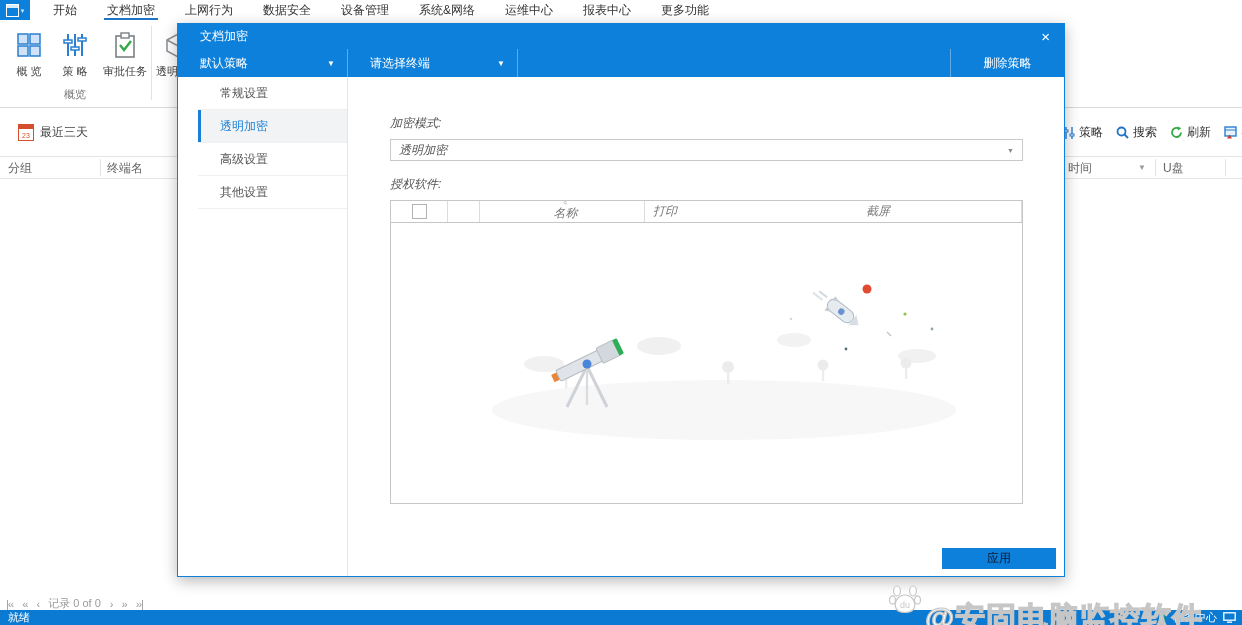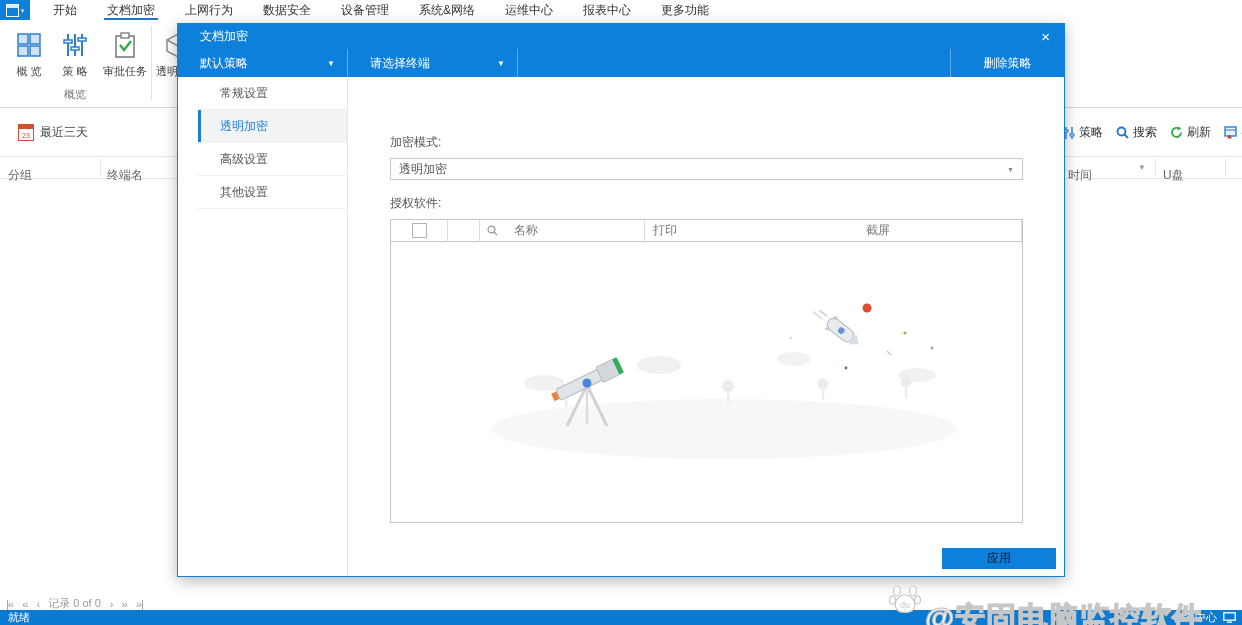--- a/index.html
+++ b/index.html
@@ -27,21 +27,21 @@
   .datefilter{position:absolute;left:18px;top:124px;display:flex;align-items:flex-end;gap:6px;font-size:12px;color:#444;}
   .cal{width:14px;height:15px;border:1px solid #d34f2e;background:#fff;position:relative;font-size:7px;color:#d34f2e;
        display:flex;align-items:flex-end;justify-content:center;line-height:8px;}
   .cal::before{content:"";position:absolute;left:0;top:0;right:0;height:4px;background:#d34f2e;}
   .actions{position:absolute;left:1063px;top:124px;display:flex;gap:13px;font-size:12px;color:#333;}
   .action{display:flex;align-items:center;gap:4px;white-space:nowrap;}
 
   
   .grid-head{position:absolute;left:0;top:156px;width:1242px;height:21px;background:#fff;
              border-top:1px solid #e4e4e4;border-bottom:1px solid #e4e4e4;font-size:12px;color:#666;}
-  .gh-cell{position:absolute;top:10px;white-space:nowrap;text-align:center;}
+  .gh-cell{position:absolute;top:3px;white-space:nowrap;text-align:center;}
   .gh-div{position:absolute;top:2px;bottom:2px;width:1px;background:#e4e4e4;}
   .gh-filter{position:absolute;top:6px;font-size:8px;color:#999;}
 
   
   .pager{position:absolute;left:6px;top:596px;display:flex;align-items:center;gap:9px;font-size:11px;color:#9a9a9a;}
   .pager .pbtn{letter-spacing:-1px;}
 
   
   .statusbar{position:absolute;left:0;bottom:0;width:1242px;height:15px;background:#0b7ad2;color:#fff;
              font-size:11px;display:flex;align-items:center;}
@@ -62,32 +62,32 @@
   .dd .arrow{margin-left:auto;font-size:8px;color:#fff;}
   .dlg-toolbar .spacer{flex:1;}
   .del-btn{width:113px;display:flex;align-items:center;justify-content:center;
            border-left:1px solid rgba(255,255,255,.35);}
   .dlg-body{flex:1;display:flex;min-height:0;position:relative;}
   .dlg-nav{width:170px;flex:0 0 170px;border-right:1px solid #e6e6e6;box-sizing:border-box;padding-left:20px;}
   .nav-item{height:32px;line-height:32px;padding-left:22px;font-size:12px;color:#555;
             border-bottom:1px solid #f0f0f0;position:relative;}
   .nav-item.active{background:#f2f3f5;color:#1a7fd4;}
   .nav-item.active::before{content:"";position:absolute;left:0;top:0;bottom:0;width:3px;background:#1a7fd4;}
-  .dlg-main{flex:1;position:relative;padding:57px 41px 0 42px;}
+  .dlg-main{flex:1;position:relative;padding:38px 41px 0 42px;font-style:italic;}
   .fld-label{font-size:12px;color:#555;margin-bottom:7px;}
   .selectbox{height:20px;border:1px solid #c9c9c9;display:flex;align-items:center;
              padding:0 8px;font-size:12px;color:#555;margin-bottom:15px;}
   .selectbox .sarrow{margin-left:auto;font-size:7px;color:#888;}
   .auth-table{border:1px solid #c6c6c6;height:302px;display:flex;flex-direction:column;}
   .at-head{height:21px;flex:0 0 21px;border-bottom:1px solid #c6c6c6;display:flex;
            align-items:center;font-size:12px;color:#777;}
   .at-c{height:100%;display:flex;align-items:center;border-right:1px solid #dcdcdc;box-sizing:border-box;}
   .at-c1{width:57px;justify-content:center;}
   .at-c2{width:32px;}
-  .at-c3{width:165px;padding-left:7px;gap:16px;}
+  .at-c3{width:165px;padding-left:7px;gap:0;flex-direction:column;}
   .at-c4{width:164px;padding-left:8px;}
   .at-c5{flex:1;padding-left:8px;border-right:none;}
   .cbx{width:13px;height:13px;border:1px solid #b3b3b3;background:#fff;}
   .at-body{flex:1;display:flex;align-items:center;justify-content:center;}
   .apply-btn{position:absolute;right:8px;bottom:7px;width:114px;height:21px;background:#0d80dc;
              color:#0f172a;font-size:12px;border:none;display:flex;align-items:center;justify-content:center;}
 
   
   .watermark{position:absolute;left:888px;top:556px;z-index:6;display:flex;align-items:center;gap:3px;pointer-events:none;}
   .wm-text{font-size:30px;font-weight:bold;letter-spacing:1px;color:rgba(255,255,255,.92);

